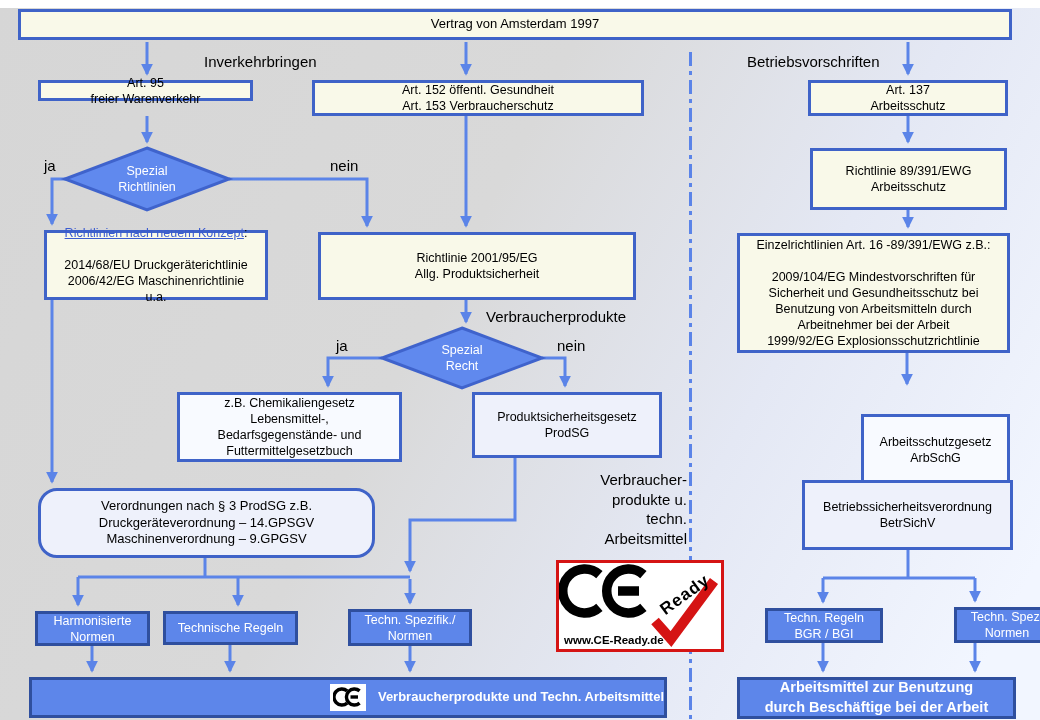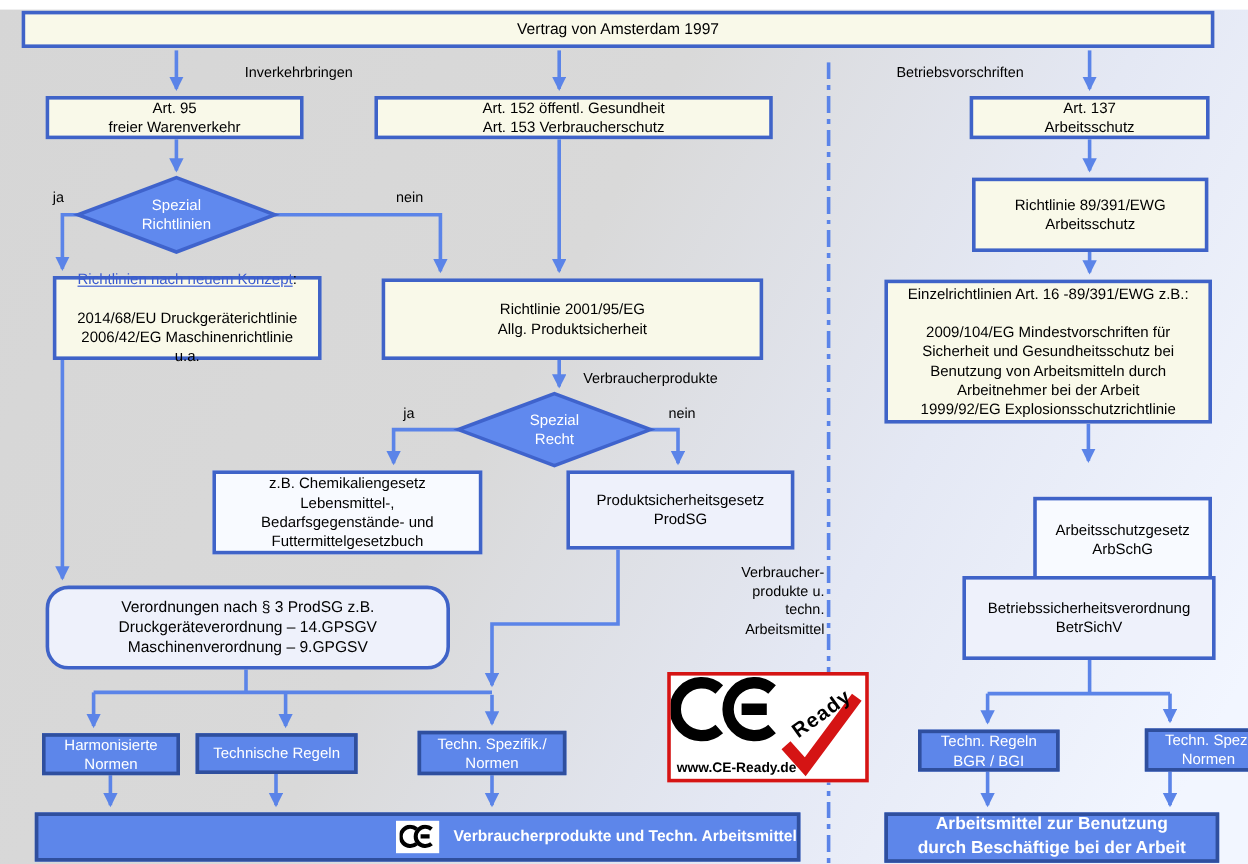--- a/index.html
+++ b/index.html
@@ -17,21 +17,21 @@
     position:absolute;box-sizing:border-box;
     display:flex;align-items:center;justify-content:center;
     text-align:center;white-space:pre-line;
     font-size:12.5px;line-height:1.28;color:#000;z-index:3;
   }
   .cream{background:#f9f9e9;border:3px solid #3f63c8;}
   .lightA{background:#f8faff;border:3px solid #3f63c8;}
   .lightB{background:#eef1fb;border:3px solid #3f63c8;}
   .bluebox{background:#5d86ea;border:3px solid #2f4f9e;color:#fff;}
   .bannerbox{background:#5d86ea;border:3px solid #2f4f9e;color:#fff;font-weight:bold;}
-  .lbl{position:absolute;font-size:12px;color:#000;z-index:3;white-space:pre-line;}
+  .lbl{position:absolute;font-size:15px;color:#000;z-index:3;white-space:pre-line;}
   .dtext{
     position:absolute;color:#fff;font-size:12.5px;line-height:1.25;
     text-align:center;white-space:pre-line;z-index:3;
   }
   #connectors{position:absolute;left:0;top:0;z-index:2;}
   #separator{
     position:absolute;left:689px;top:52px;width:3px;height:668px;z-index:1;
     background:repeating-linear-gradient(to bottom,
       #5b84e8 0 14px, transparent 14px 19px, #5b84e8 19px 23px, transparent 23px 28px);
   }
@@ -101,21 +101,21 @@
     <polygon points="462,328 542,358 462,388 382,358" fill="#6089ee" stroke="#3f63cc" stroke-width="3"></polygon>
   </svg>
 
   <div class="box cream" style="left:18px;top:9px;width:994px;height:31px;font-size:13px;">
     <span>Vertrag von Amsterdam 1997</span>
   </div>
 
   <div class="lbl" style="left:204px;top:53px;">Inverkehrbringen</div>
   <div class="lbl" style="left:747px;top:53px;">Betriebsvorschriften</div>
 
-  <div class="box cream" style="left:38px;top:80px;width:215px;height:36px;">Art. 95
+  <div class="box cream" style="left:38px;top:80px;width:215px;height:21px;">Art. 95
 freier Warenverkehr</div>
   <div class="box cream" style="left:312px;top:80px;width:332px;height:36px;">Art. 152 öffentl. Gesundheit
 Art. 153 Verbraucherschutz</div>
   <div class="box cream" style="left:808px;top:80px;width:200px;height:36px;">Art. 137
 Arbeitsschutz</div>
 
   <div class="dtext" style="left:90px;top:164px;width:114px;">Spezial
 Richtlinien</div>
   <div class="dtext" style="left:405px;top:343px;width:114px;">Spezial
 Recht</div>

